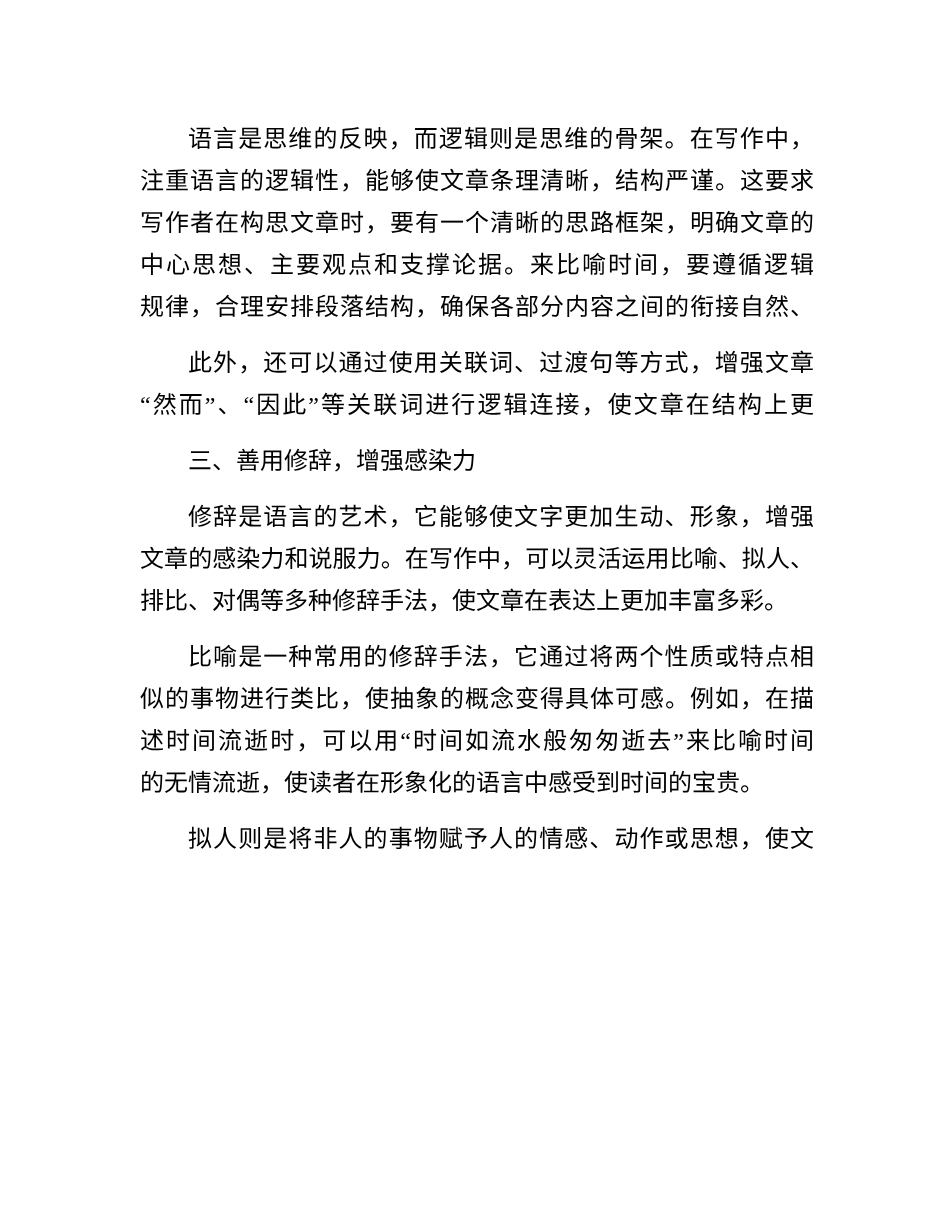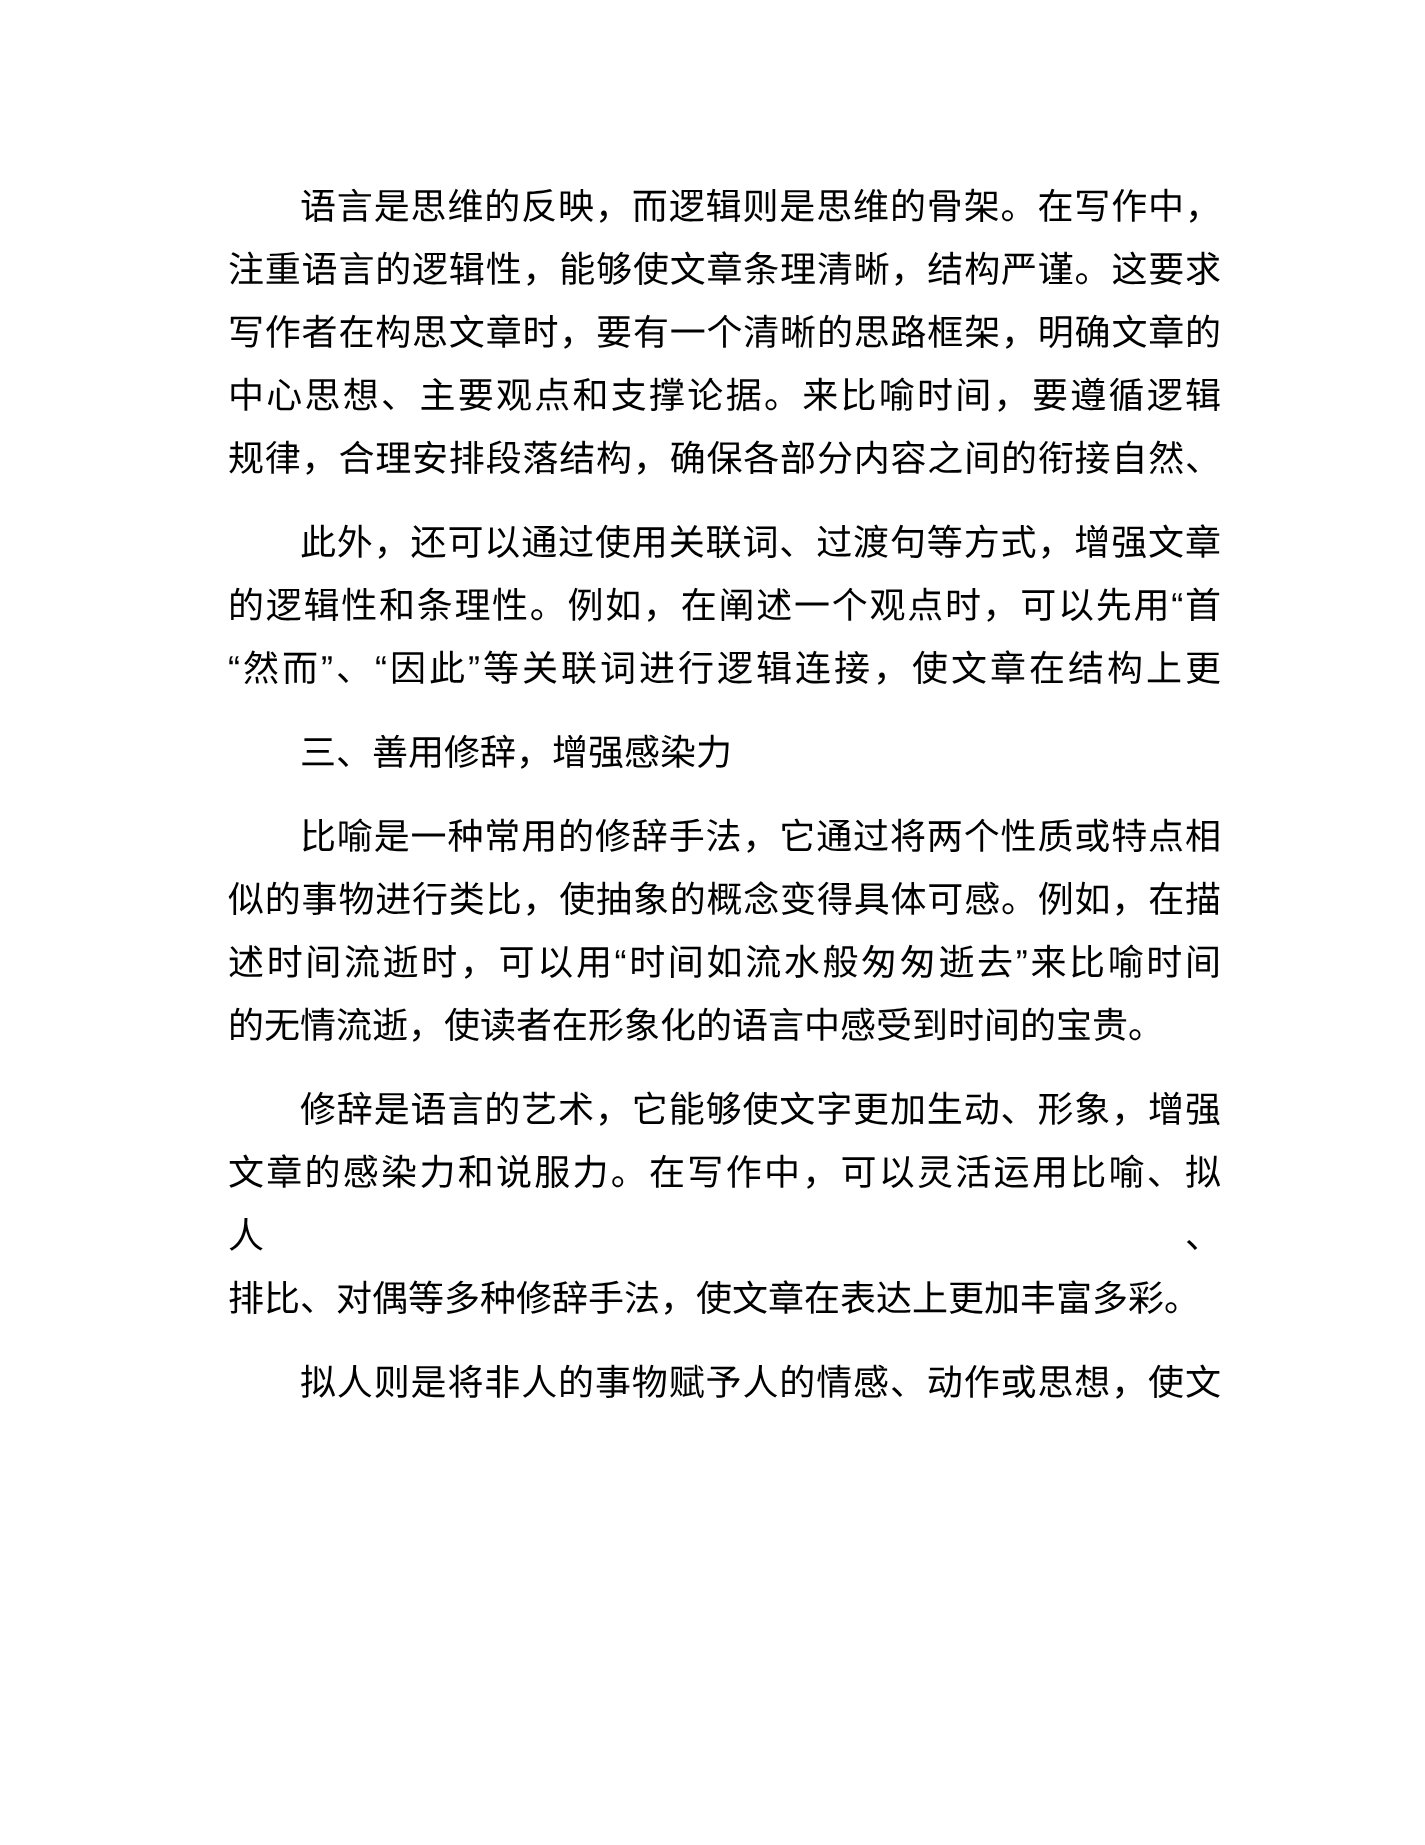--- a/index.html
+++ b/index.html
@@ -17,21 +17,22 @@
     color: #000000;
     font-family: "Liberation Sans", "DejaVu Sans", sans-serif;
   }
   .content {
     position: absolute;
     left: 140px;
     top: 118px;
     width: 674px;
   }
   .para {
-    margin: 0 0 14px 12px;
+    margin: 0 0 14px 0;
+    font-family: Liberation Serif, serif;
   }
   .para:last-child {
     margin-bottom: 0;
   }
   .line {
     font-size: 24px;
     line-height: 42px;
     letter-spacing: 0;
     text-align: justify;
     text-align-last: left;
@@ -56,34 +57,33 @@
   <section class="content">
       <div class="para">
         <div class="line justified indent">语言是思维的反映，而逻辑则是思维的骨架。在写作中，</div>
         <div class="line justified">注重语言的逻辑性，能够使文章条理清晰，结构严谨。这要求</div>
         <div class="line justified">写作者在构思文章时，要有一个清晰的思路框架，明确文章的</div>
         <div class="line justified">中心思想、主要观点和支撑论据。来比喻时间，要遵循逻辑</div>
         <div class="line justified">规律，合理安排段落结构，确保各部分内容之间的衔接自然、</div>
       </div>
       <div class="para">
         <div class="line justified indent">此外，还可以通过使用关联词、过渡句等方式，增强文章</div>
-        <div class="line justified">的逻辑性和条理性。例如，在阐述一个观点时，可以先用“首</div>
         <div class="line justified">“然而”、“因此”等关联词进行逻辑连接，使文章在结构上更</div>
       </div>
       <div class="para heading">
         <div class="line indent">三、善用修辞，增强感染力</div>
+      </div>
+      <div class="para">
+        <div class="line justified indent">修辞是语言的艺术，它能够使文字更加生动、形象，增强</div>
+        <div class="line justified">文章的感染力和说服力。在写作中，可以灵活运用比喻、拟人、</div>
+        <div class="line">排比、对偶等多种修辞手法，使文章在表达上更加丰富多彩。</div>
       </div>
       <div class="para">
         <div class="line justified indent">比喻是一种常用的修辞手法，它通过将两个性质或特点相</div>
         <div class="line justified">似的事物进行类比，使抽象的概念变得具体可感。例如，在描</div>
         <div class="line justified">述时间流逝时，可以用“时间如流水般匆匆逝去”来比喻时间</div>
         <div class="line">的无情流逝，使读者在形象化的语言中感受到时间的宝贵。</div>
       </div>
       <div class="para">
-        <div class="line justified indent">修辞是语言的艺术，它能够使文字更加生动、形象，增强</div>
-        <div class="line justified">文章的感染力和说服力。在写作中，可以灵活运用比喻、拟人、</div>
-        <div class="line">排比、对偶等多种修辞手法，使文章在表达上更加丰富多彩。</div>
-      </div>
-      <div class="para">
         <div class="line justified indent">拟人则是将非人的事物赋予人的情感、动作或思想，使文</div>
       </div>
     </section>
 </main>
 
 </body></html>

